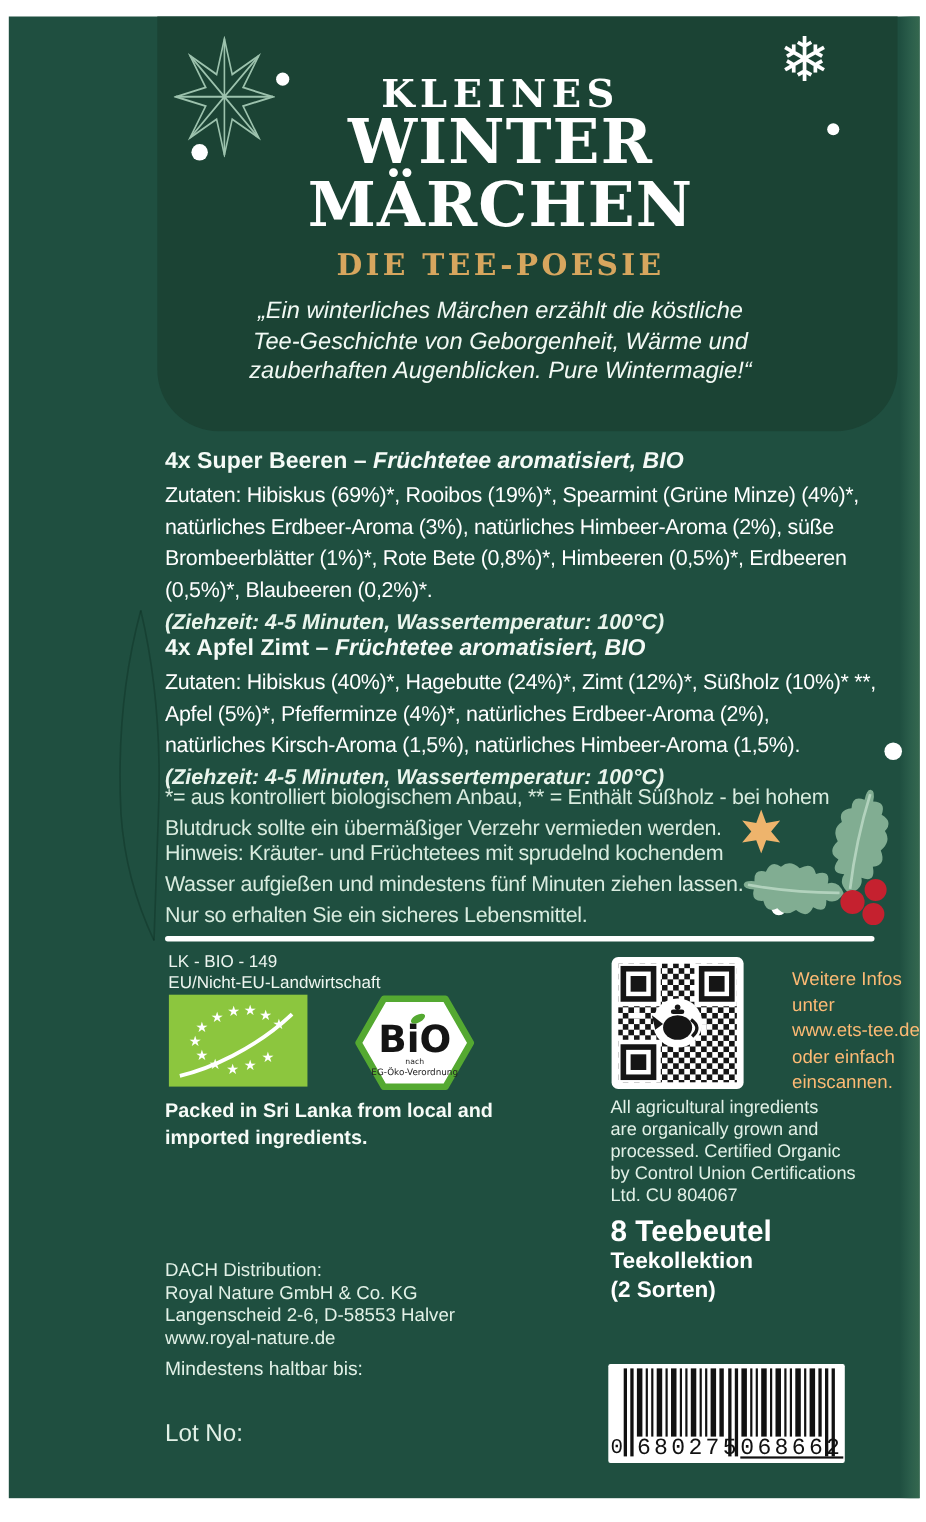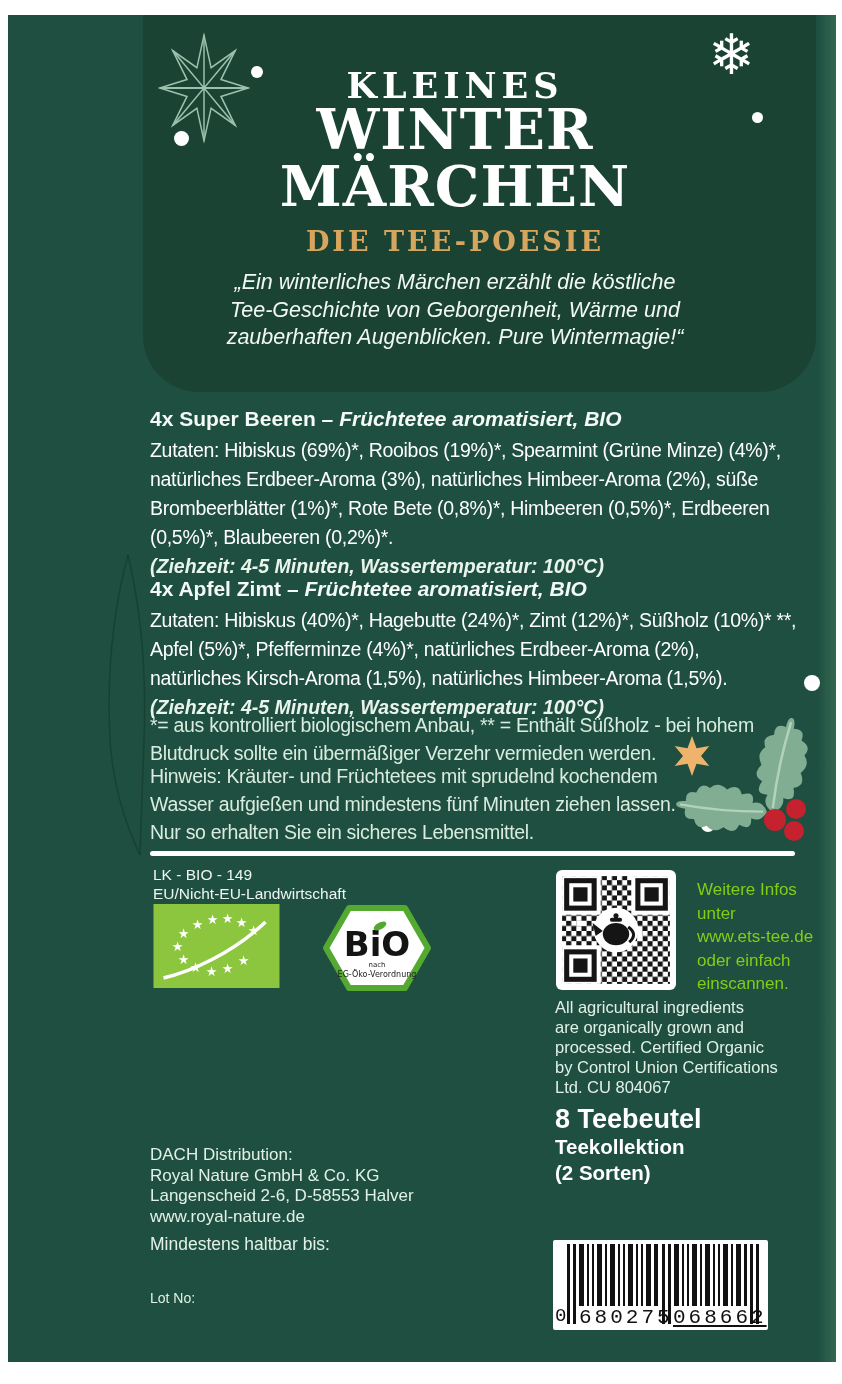--- a/index.html
+++ b/index.html
@@ -43,24 +43,24 @@
 
   .cert-code{position:absolute;left:145px;top:850px;font-size:15.5px;line-height:19px;color:#eef6f0;white-space:pre;}
   .eu-logo{position:absolute;left:145px;top:889px;width:127px;height:84px;}
   .bio-logo{position:absolute;left:314px;top:888px;width:110px;height:90px;}
 
   .packed{position:absolute;left:142px;top:982px;white-space:pre;font-weight:700;
         font-size:18px;line-height:25px;color:#f6fbf7;}
   .address{position:absolute;left:142px;top:1039px;white-space:pre;font-size:17px;line-height:20.5px;color:#e2f1e7;}
   .dach{position:absolute;left:142px;top:1130px;white-space:pre;font-size:17px;line-height:20.5px;color:#e2f1e7;}
   .best-before{position:absolute;left:142px;top:1219px;font-size:17.5px;color:#e2f1e7;}
-  .lot{position:absolute;left:142px;top:1275px;font-size:14px;color:#e2f1e7;}
+  .lot{position:absolute;left:142px;top:1275px;font-size:22px;color:#e2f1e7;}
 
   .qr-box{position:absolute;left:548px;top:855px;width:120px;height:120px;background:#ffffff;border-radius:6px;}
-  .qr-info{position:absolute;left:689px;top:863px;white-space:pre;font-size:17px;line-height:23.5px;color:#84cc16;}
+  .qr-info{position:absolute;left:712px;top:863px;white-space:pre;font-size:17px;line-height:23.5px;color:#fdba74;}
   .organic-note{position:absolute;left:547px;top:982px;white-space:pre;font-size:16.5px;line-height:20px;color:#e2f1e7;}
   .contents{position:absolute;left:547px;top:1089px;color:#ffffff;font-weight:700;}
   .contents-count{font-size:27px;line-height:30px;}
   .contents-kind{font-size:20.5px;line-height:26px;}
   .contents-variants{font-size:20.5px;line-height:26px;}
   .net-weight{position:absolute;left:545px;top:1236px;font-size:25px;font-weight:700;color:#fef9c3;}
 
   .barcode{position:absolute;left:545px;top:1225px;width:215px;height:90px;background:#ffffff;border-radius:2px;}
   .bc-digit{position:absolute;font-family:"Liberation Mono","DejaVu Sans Mono",monospace;color:#111;}
   .bc-0{left:2px;bottom:3px;font-size:19px;}
@@ -189,20 +189,22 @@
     </svg>
 
     <svg class="bio-logo" width="110" height="90" viewBox="0 0 110 88">
       <polygon points="27,4 83,4 106,44 83,84 27,84 4,44" fill="#ffffff" stroke="#54a931" stroke-width="6" stroke-linejoin="round"></polygon>
       <text x="55" y="52" text-anchor="middle" font-family="DejaVu Sans" font-weight="bold" font-size="34" fill="#141414">BiO</text>
       <ellipse cx="58" cy="22" rx="7" ry="3.5" fill="#54a931" transform="rotate(-28 58 22)"></ellipse>
       <text x="55" y="63" text-anchor="middle" font-family="DejaVu Sans" font-size="7" fill="#222">nach</text>
       <text x="55" y="73" text-anchor="middle" font-family="DejaVu Sans" font-size="8" fill="#222">EG-Öko-Verordnung</text>
     </svg>
 
+    <div class="packed">Packed in Sri Lanka from local and
+imported ingredients.</div>
     <div class="dach">DACH Distribution:
 Royal Nature GmbH &amp; Co. KG
 Langenscheid 2-6, D-58553 Halver
 www.royal-nature.de</div>
     <div class="best-before">Mindestens haltbar bis:</div>
     <div class="lot">Lot No:</div>
 
     <div class="qr-box">
       <svg width="120" height="120" viewBox="0 0 118 118">
         <defs>

